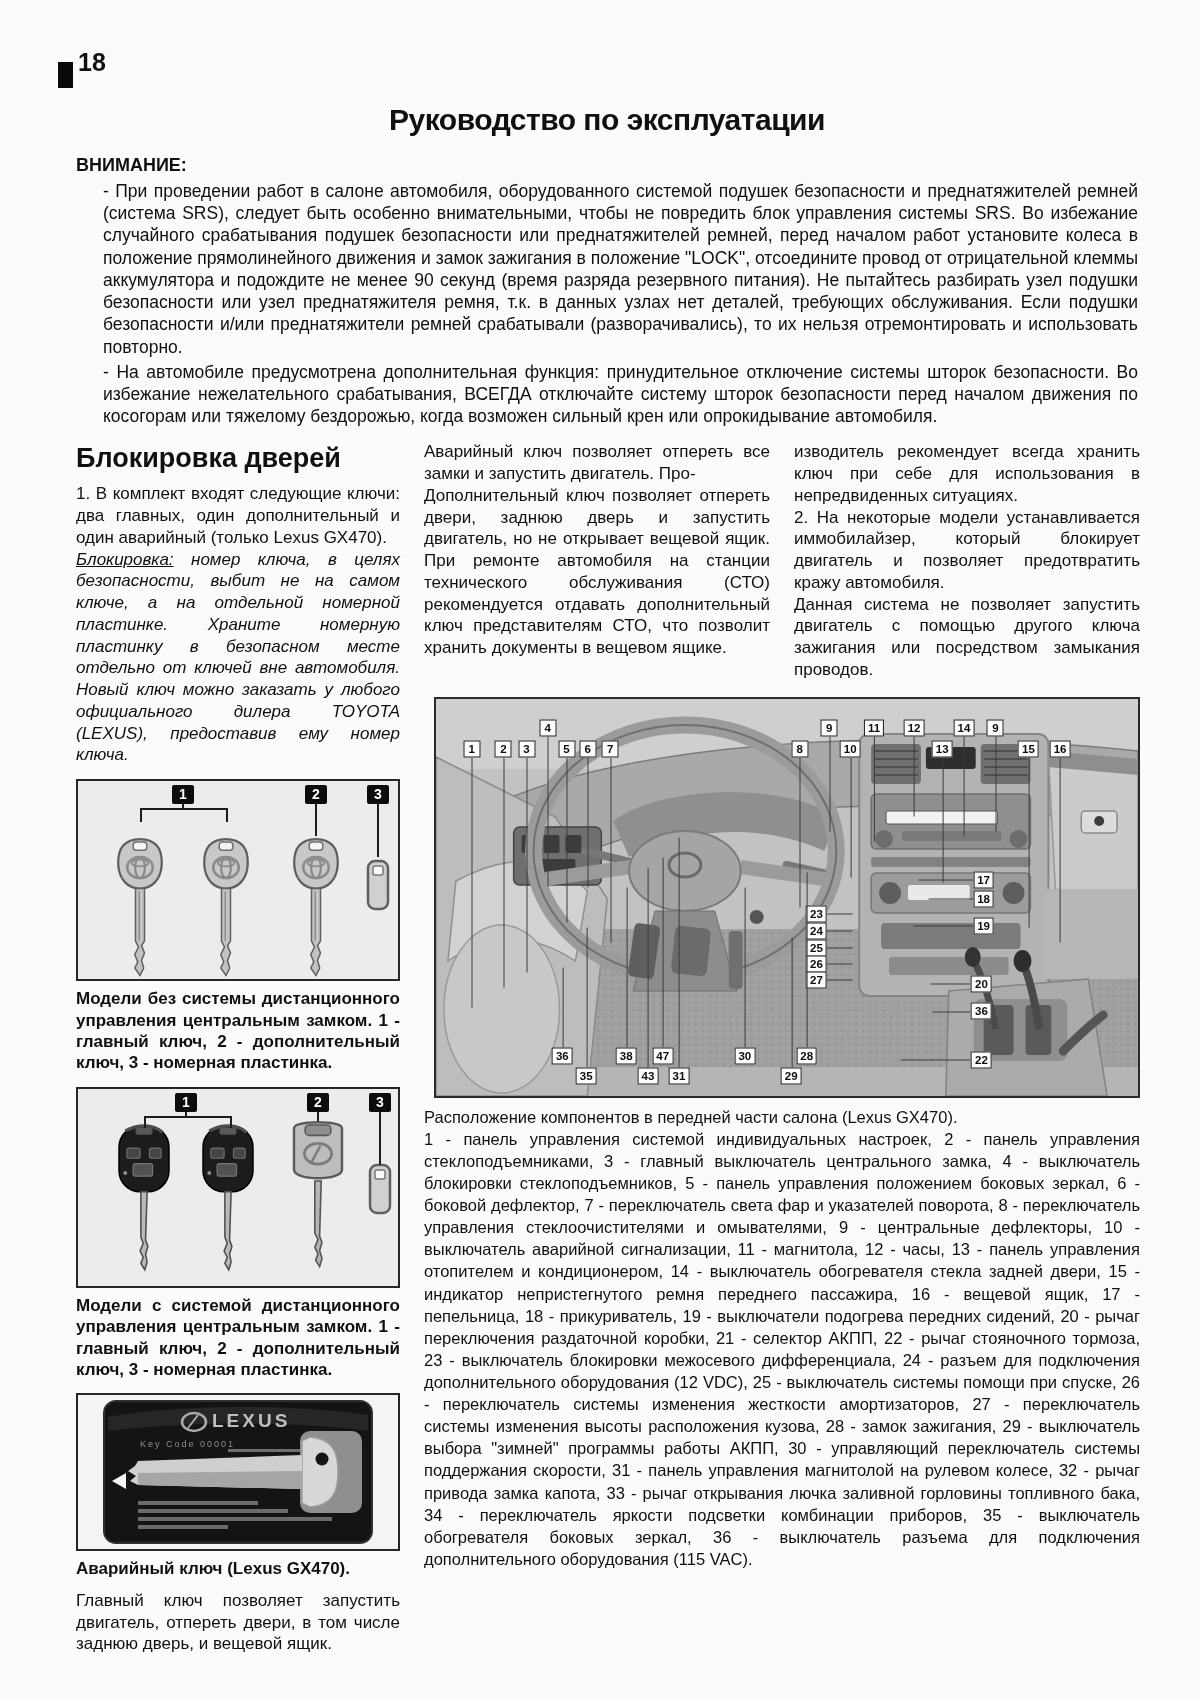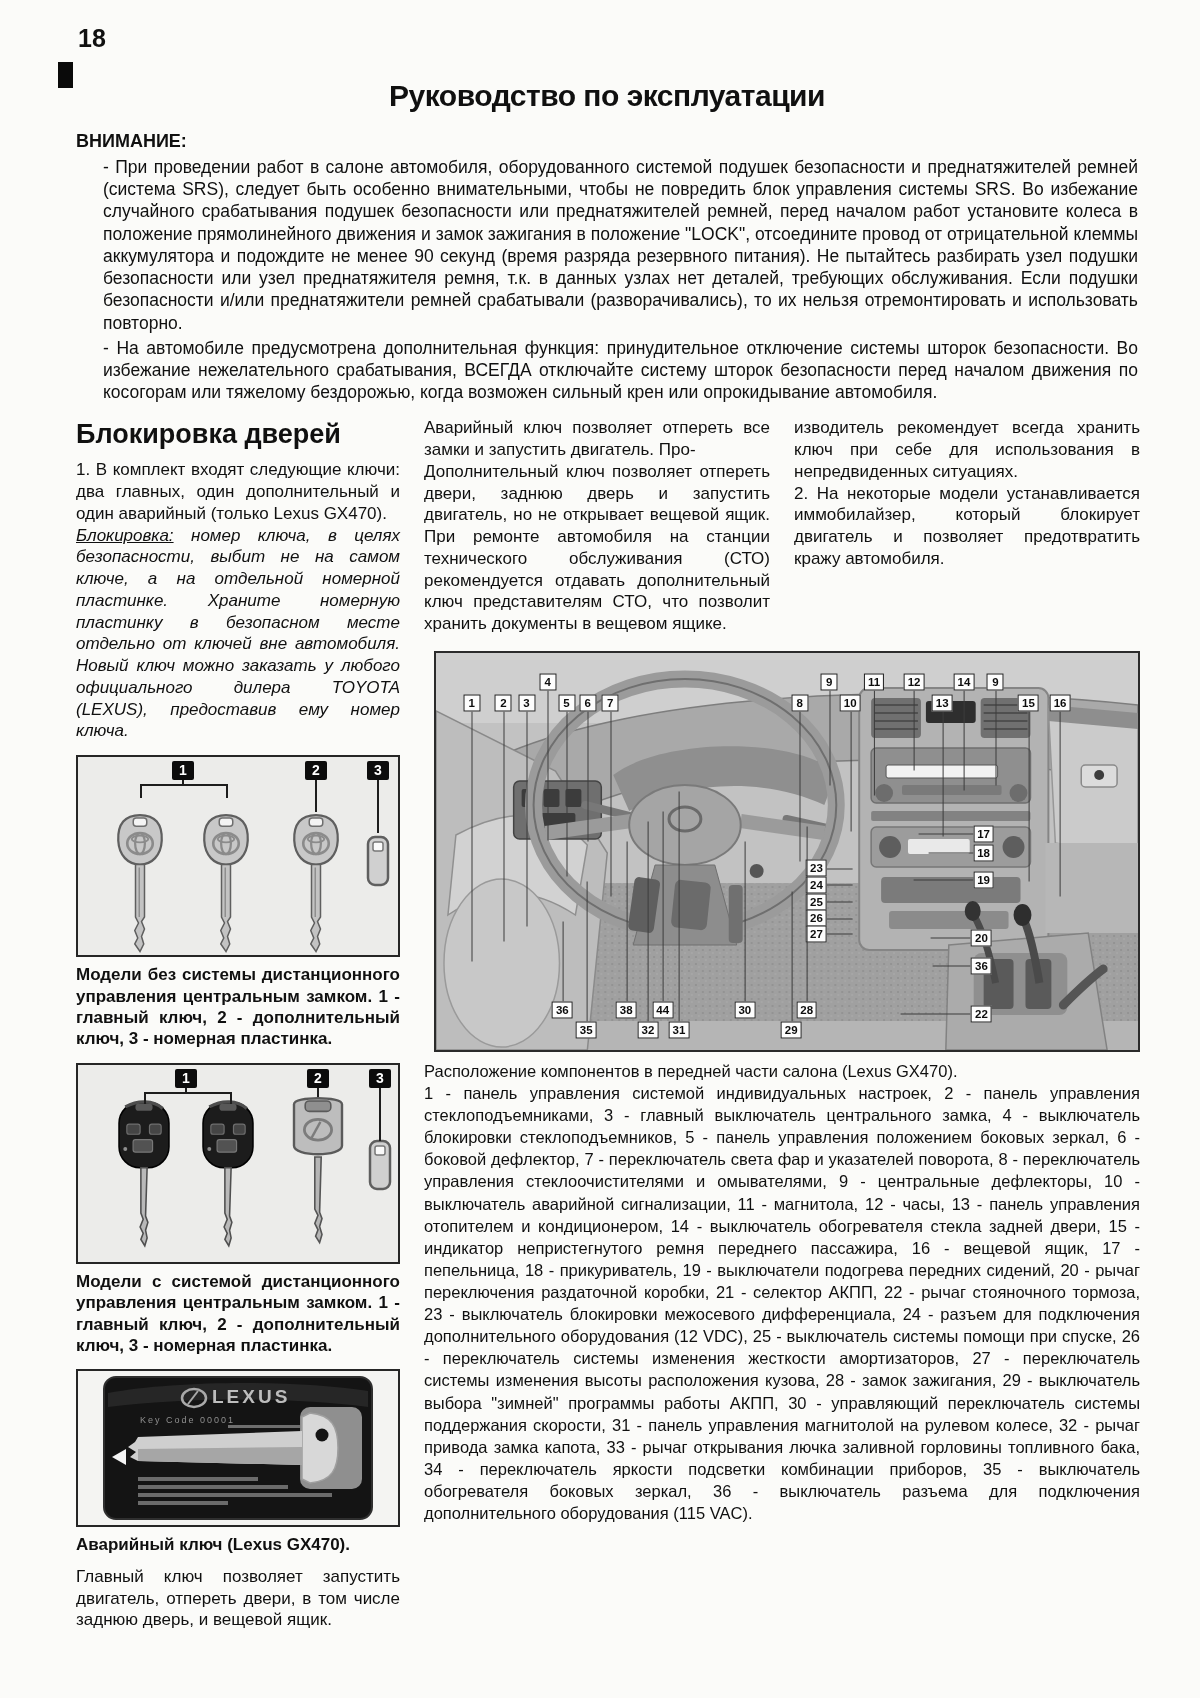--- a/index.html
+++ b/index.html
@@ -1,21 +1,21 @@
 <!DOCTYPE html>
 <html lang="ru"><head>
 <meta charset="utf-8">
 <style>
   html,body{margin:0;padding:0;}
   body{
     width:1200px;height:1698px;overflow:hidden;position:relative;
     background:#fbfbf9;color:#101010;
     font-family:"Liberation Sans",sans-serif;
   }
-  .page{position:absolute;inset:0;padding:24px 62px 16px 76px;box-sizing:border-box;}
+  .page{position:absolute;inset:0;padding:48px 62px 16px 76px;box-sizing:border-box;}
   .scan-mark{position:absolute;left:58px;top:62px;width:15px;height:26px;background:#0a0a0a;}
   .page-number{font-size:25px;font-weight:bold;margin:0 0 26px 2px;}
   .doc-title{font-size:30px;font-weight:bold;margin:0 0 18px;letter-spacing:-0.5px;text-align:center;}
   .warning-label{font-size:18px;font-weight:bold;margin:0 0 4px;}
   .warning p{margin:0 0 3px;padding-left:27px;font-size:17.5px;line-height:1.27;font-weight:normal;text-align:justify;}
   .main{display:grid;grid-template-columns:324px 1fr;column-gap:24px;margin-top:14px;}
   .section-heading{font-size:27px;font-weight:bold;margin:2px 0 9px;}
   .body-text{font-size:17px;line-height:1.28;text-align:justify;margin:0;}
   .note{font-style:italic;}
   .note .note-label{text-decoration:underline;}
@@ -164,20 +164,21 @@
 
     <div class="rightarea">
       <div class="twocol">
         <div>
           <p class="body-text">Аварийный ключ позволяет отпереть все замки и запустить двигатель. Про-</p>
           <p class="body-text">Дополнительный ключ позволяет отпереть двери, заднюю дверь и запустить двигатель, но не открывает вещевой ящик. При ремонте автомобиля на станции технического обслуживания (СТО) рекомендуется отдавать дополнительный ключ представителям СТО, что позволит хранить документы в вещевом ящике.</p>
         </div>
         <div>
           <p class="body-text">изводитель рекомендует всегда хранить ключ при себе для использования в непредвиденных ситуациях.</p>
           <p class="body-text">2. На некоторые модели устанавливается иммобилайзер, который блокирует двигатель и позволяет предотвратить кражу автомобиля.</p>
+          <p class="body-text">Данная система не позволяет запустить двигатель с помощью другого ключа зажигания или посредством замыкания проводов.</p>
         </div>
       </div>
 
       <div class="dashfig">
         <svg viewBox="0 0 705 397" preserveAspectRatio="none">
           <defs>
             <pattern id="speck" width="7" height="7" patternUnits="userSpaceOnUse">
               <rect width="7" height="7" fill="#a0a0a0"></rect>
               <circle cx="2" cy="3" r="0.9" fill="#8d8d8d"></circle>
               <circle cx="5" cy="6" r="0.7" fill="#b0b0b0"></circle>
@@ -371,25 +372,25 @@
             <div class="callout" style="left: 21.4%; top: 95%;">
               <i class="cline" style="height: 140px; bottom: 100%; left: 50%;"></i>
               <span>35</span>
             </div>
             <div class="callout" style="left: 27.1%; top: 89.9%;">
               <i class="cline" style="height: 160px; bottom: 100%; left: 50%;"></i>
               <span>38</span>
             </div>
             <div class="callout" style="left: 30.2%; top: 95%;">
               <i class="cline" style="height: 200px; bottom: 100%; left: 50%;"></i>
-              <span>32</span>
+              <span>43</span>
             </div>
             <div class="callout" style="left: 32.3%; top: 89.9%;">
               <i class="cline" style="height: 190px; bottom: 100%; left: 50%;"></i>
-              <span>44</span>
+              <span>47</span>
             </div>
             <div class="callout" style="left: 34.6%; top: 95%;">
               <i class="cline" style="height: 230px; bottom: 100%; left: 50%;"></i>
               <span>31</span>
             </div>
             <div class="callout" style="left: 44%; top: 89.9%;">
               <i class="cline" style="height: 160px; bottom: 100%; left: 50%;"></i>
               <span>30</span>
             </div>
             <div class="callout" style="left: 50.6%; top: 95%;">

